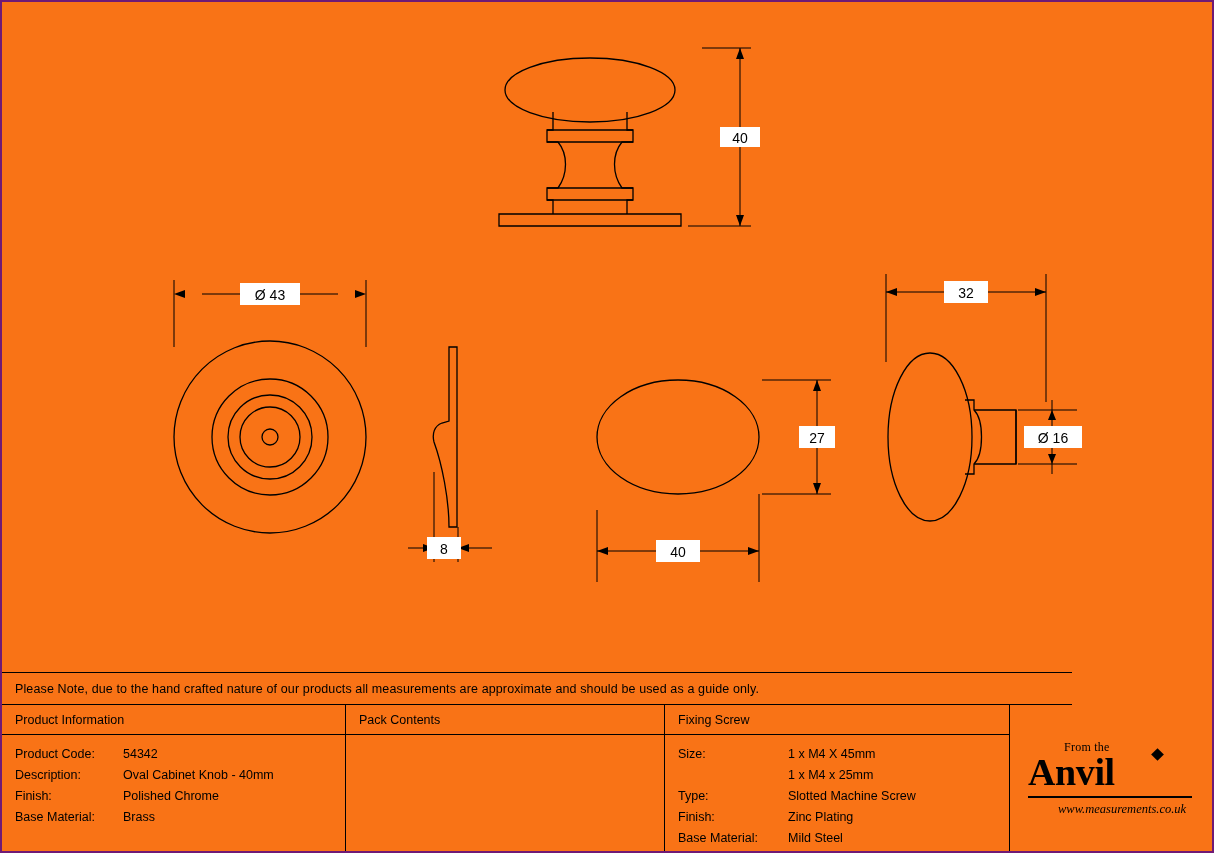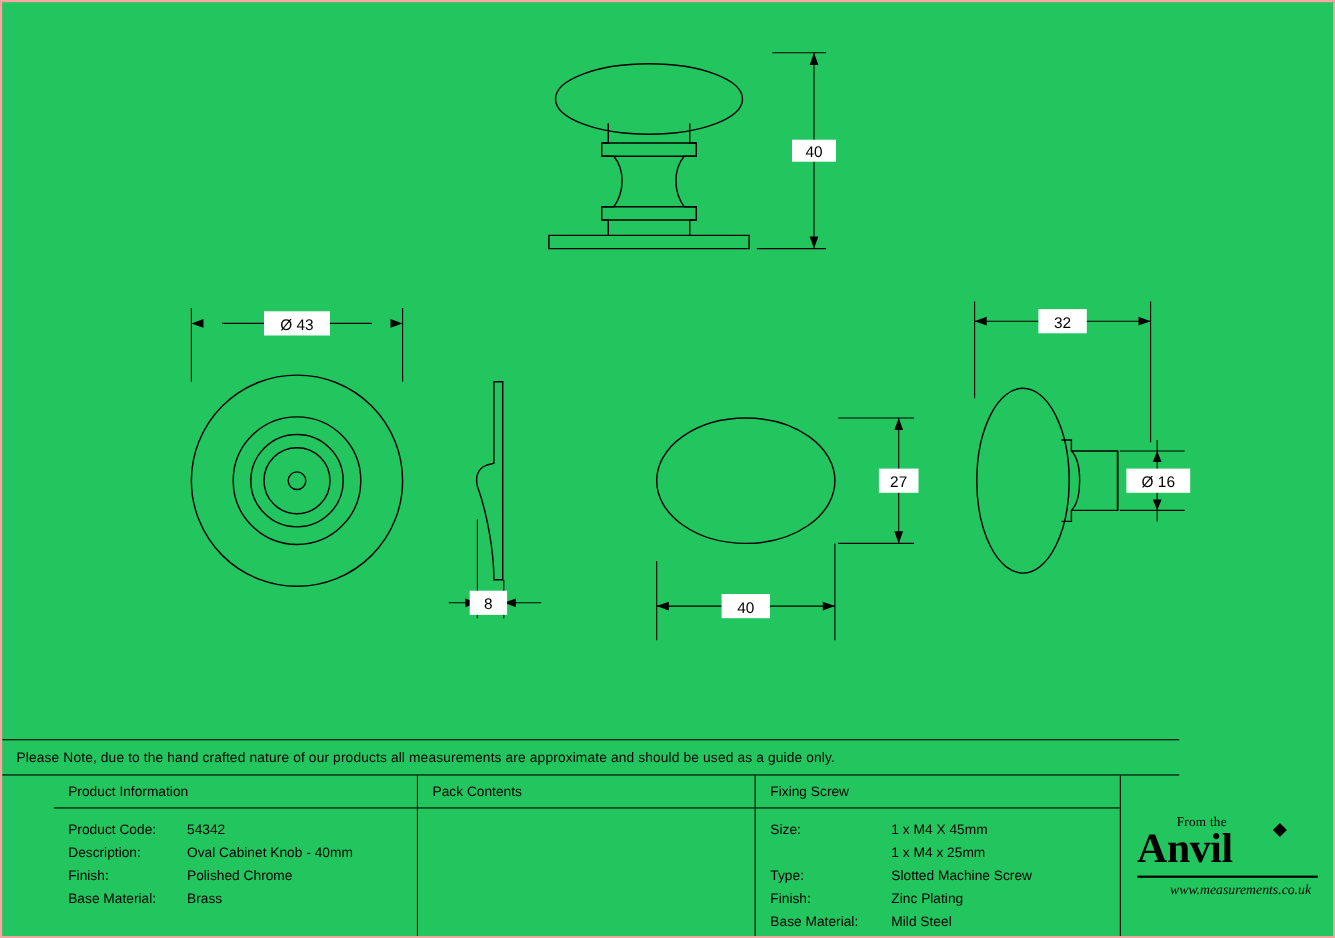--- a/index.html
+++ b/index.html
@@ -9,22 +9,22 @@
   }
   body {
     font-family: "Liberation Sans", sans-serif;
     color: #000000;
   }
   #sheet {
     position: relative;
     width: 1214px;
     height: 853px;
     box-sizing: border-box;
-    border: 2px solid #fca5a5;
-    background: #22c55e;
+    border: 2px solid #701a75;
+    background: #f97316;
     overflow: hidden;
   }
   .drawing-area {
     position: absolute;
     left: 0; top: 0;
     width: 1210px;
     height: 670px;
   }
   svg.dwg {
     position: absolute;
@@ -74,21 +74,21 @@
     display: flex;
     box-sizing: border-box;
   }
   .col {
     box-sizing: border-box;
     border-right: 1.5px solid #000;
     position: relative;
     padding: 0;
   }
   .col:last-child { border-right: none; }
-  .col-product { width: 344px; margin-left: 47px; }
+  .col-product { width: 344px; }
   .col-pack { width: 319px; }
   .col-screw { width: 345px; }
   .col-logo { width: 200px; }
   .col-head {
     font-size: 12.5px;
     padding: 8px 0 7px 13px;
     border-bottom: 1.5px solid #000;
   }
   .col-body {
     padding: 9px 0 0 13px;

